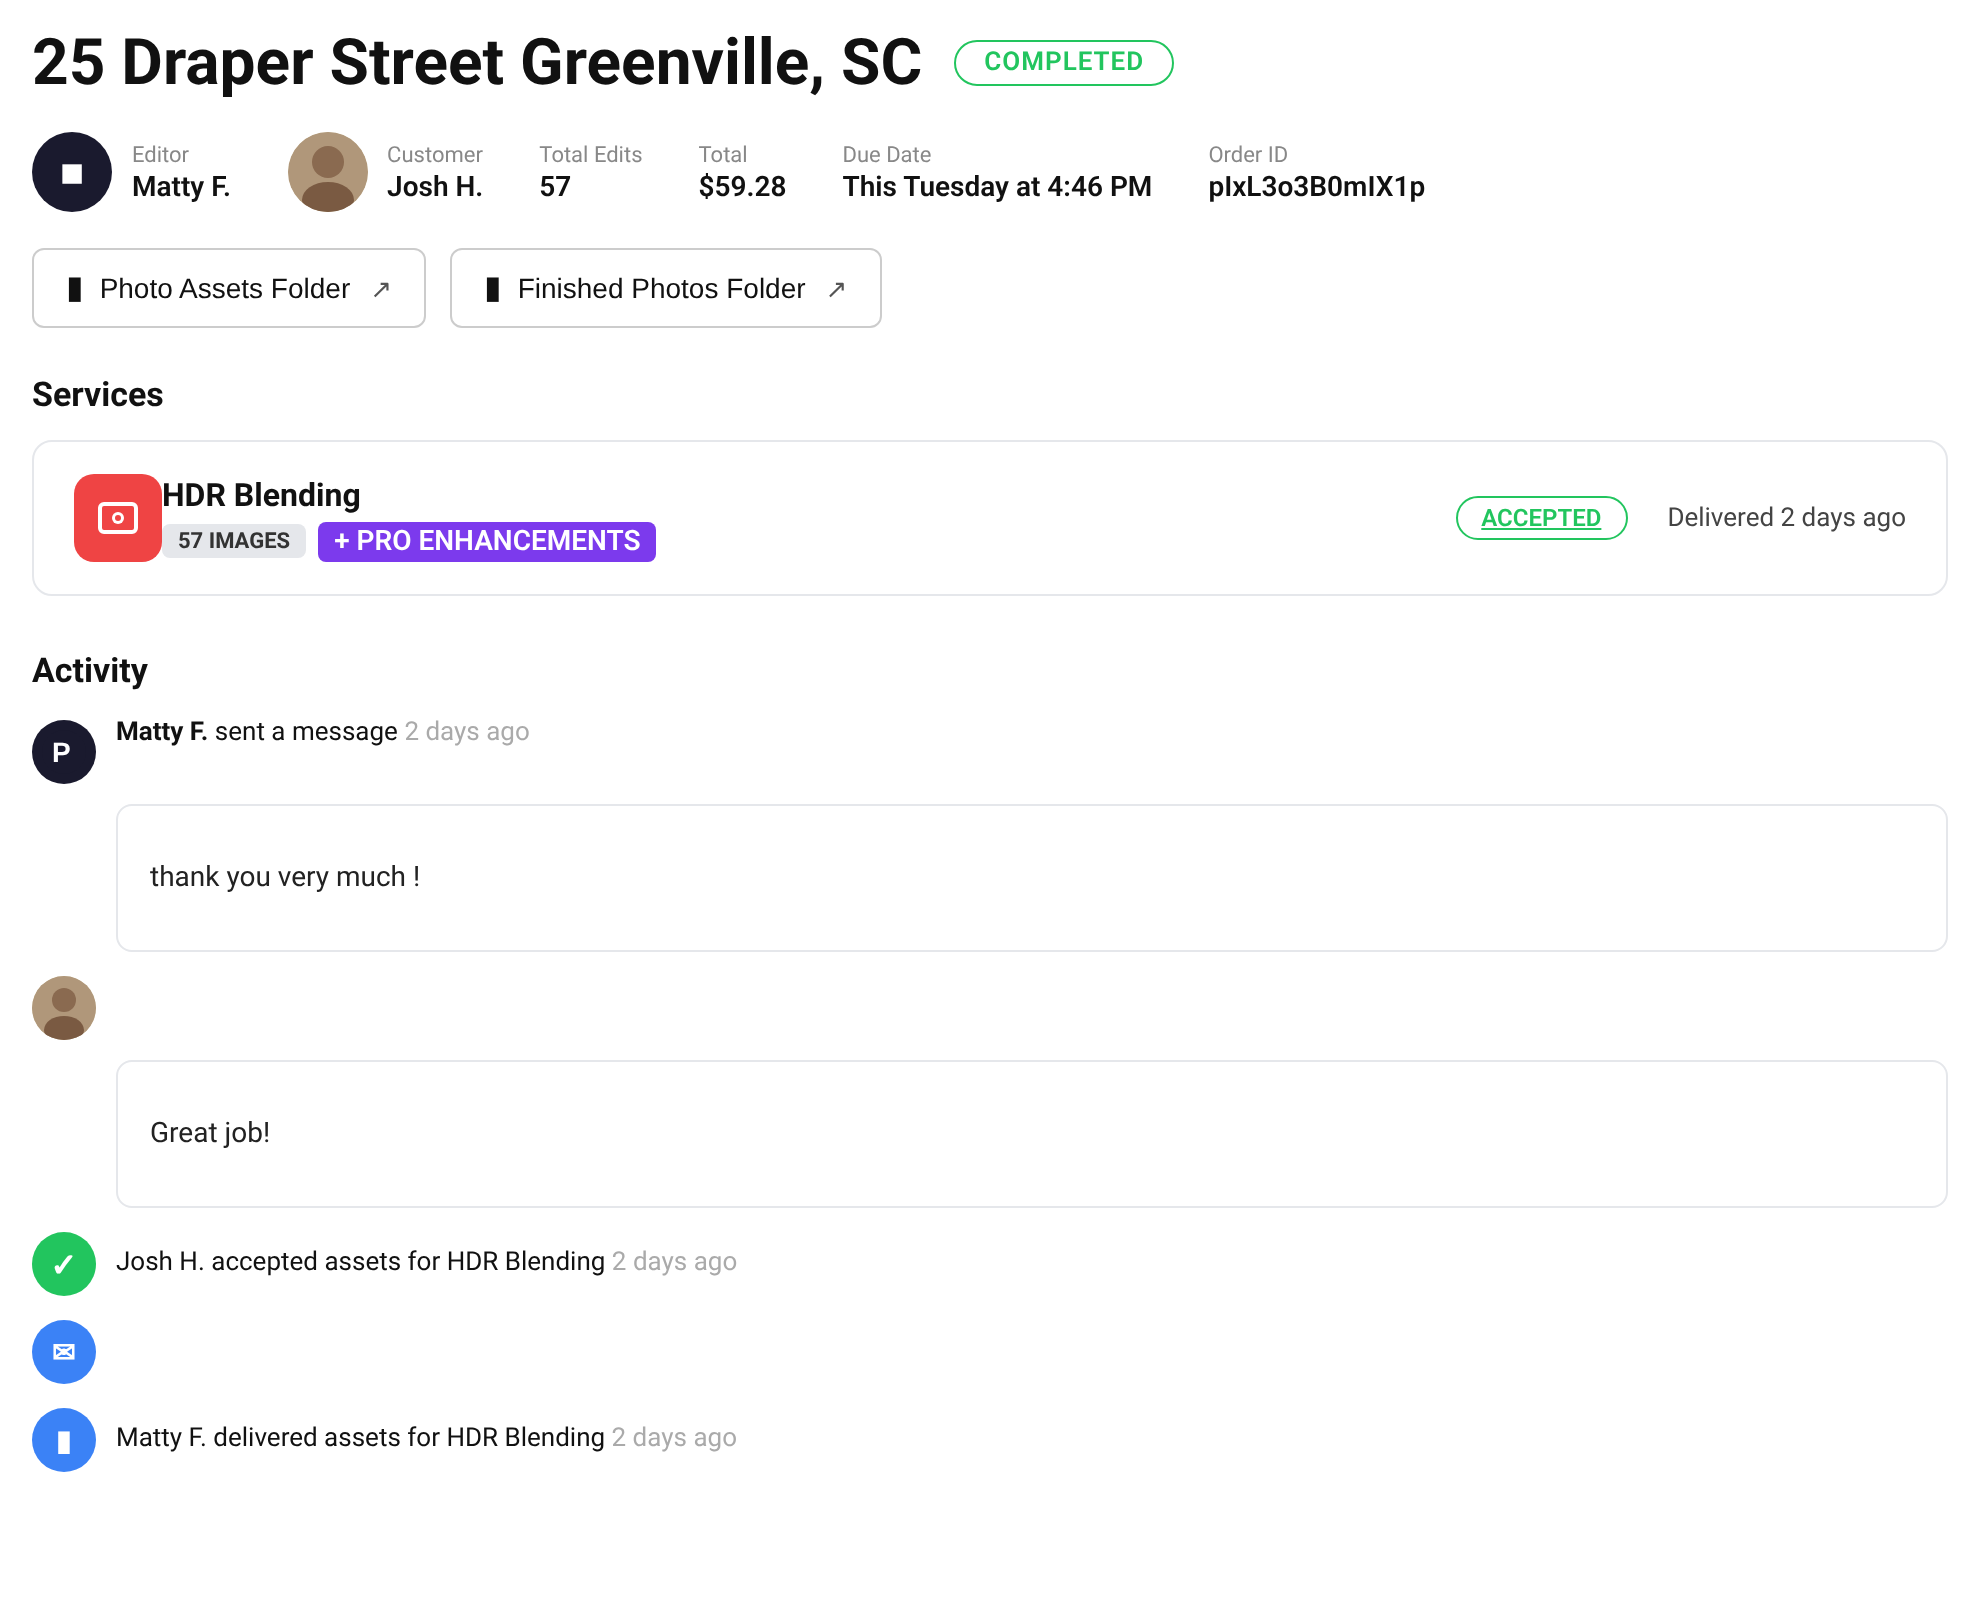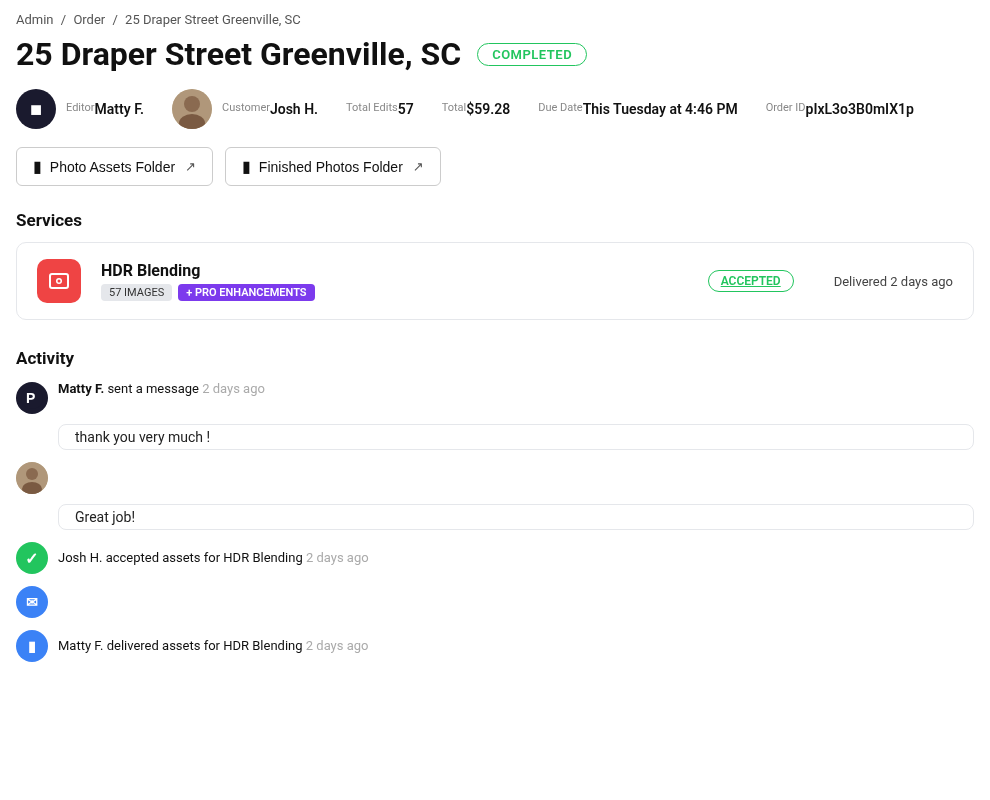--- a/index.html
+++ b/index.html
@@ -46,21 +46,21 @@
 
     .meta-row {
       display: flex;
       align-items: center;
       gap: 28px;
       margin-bottom: 18px;
       flex-wrap: wrap;
     }
     .meta-item {
       display: flex;
-      flex-direction: row;
+      flex-direction: column;
     }
     .meta-label {
       font-size: 11px;
       color: #888;
       margin-bottom: 2px;
     }
     .meta-value {
       font-size: 14px;
       font-weight: 600;
       color: #111;
@@ -128,21 +128,21 @@
       margin-bottom: 12px;
       color: #111;
     }
 
     .services-card {
       border: 1.5px solid #e5e7eb;
       border-radius: 10px;
       padding: 16px 20px;
       display: flex;
       align-items: center;
-      gap: 20px;
+      gap: 0;
       margin-bottom: 28px;
     }
     .service-icon-box {
       width: 44px;
       height: 44px;
       border-radius: 10px;
       background: #ef4444;
       display: flex;
       align-items: center;
       justify-content: center;
@@ -159,28 +159,28 @@
       display: flex;
       gap: 6px;
       align-items: center;
     }
     .tag-images {
       background: #e5e7eb;
       color: #333;
       border-radius: 4px;
       padding: 2px 8px;
       font-size: 11px;
-      font-weight: 400;
+      font-weight: 700;
     }
     .tag-pro {
       background: #7c3aed;
       color: #fff;
       border-radius: 4px;
       padding: 2px 8px;
-      font-size: 11px;
+      font-size: 14px;
       font-weight: 600;
     }
     .service-accepted {
       border: 1.5px solid #22c55e;
       color: #22c55e;
       border-radius: 20px;
       padding: 3px 12px;
       font-size: 12px;
       font-weight: 600;
       margin-right: 20px;
@@ -233,21 +233,21 @@
       margin-bottom: 4px;
     }
     .activity-meta .timestamp {
       color: #aaa;
       font-weight: 400;
     }
     .activity-meta .bold { font-weight: 700; }
     .message-bubble {
       border: 1.5px solid #e5e7eb;
       border-radius: 8px;
-      padding: 4px 16px;
+      padding: 28px 16px;
       background: #fff;
       font-size: 14px;
       color: #222;
       margin-bottom: 10px;
       margin-left: 42px;
       width: calc(100% - 42px);
     }
     .activity-line {
       display: flex;
       align-items: center;
@@ -261,27 +261,20 @@
     }
     .activity-line .timestamp {
       color: #aaa;
     }
   </style>
 </head>
 <body>
 
 <div class="page-wrapper">
 
-  <div class="breadcrumb">
-    <span>Admin</span>
-    <span class="sep"> / </span>
-    <span>Order</span>
-    <span class="sep"> / </span>
-    <span>25 Draper Street  Greenville, SC</span>
-  </div>
 
   <div class="page-title-row">
     <h1 class="page-title">25 Draper Street  Greenville, SC</h1>
     <span class="status-badge">COMPLETED</span>
   </div>
 
   <div class="meta-row">
     <div class="editor-block">
       <div class="editor-avatar">
         <span class="p-letter">■</span>

